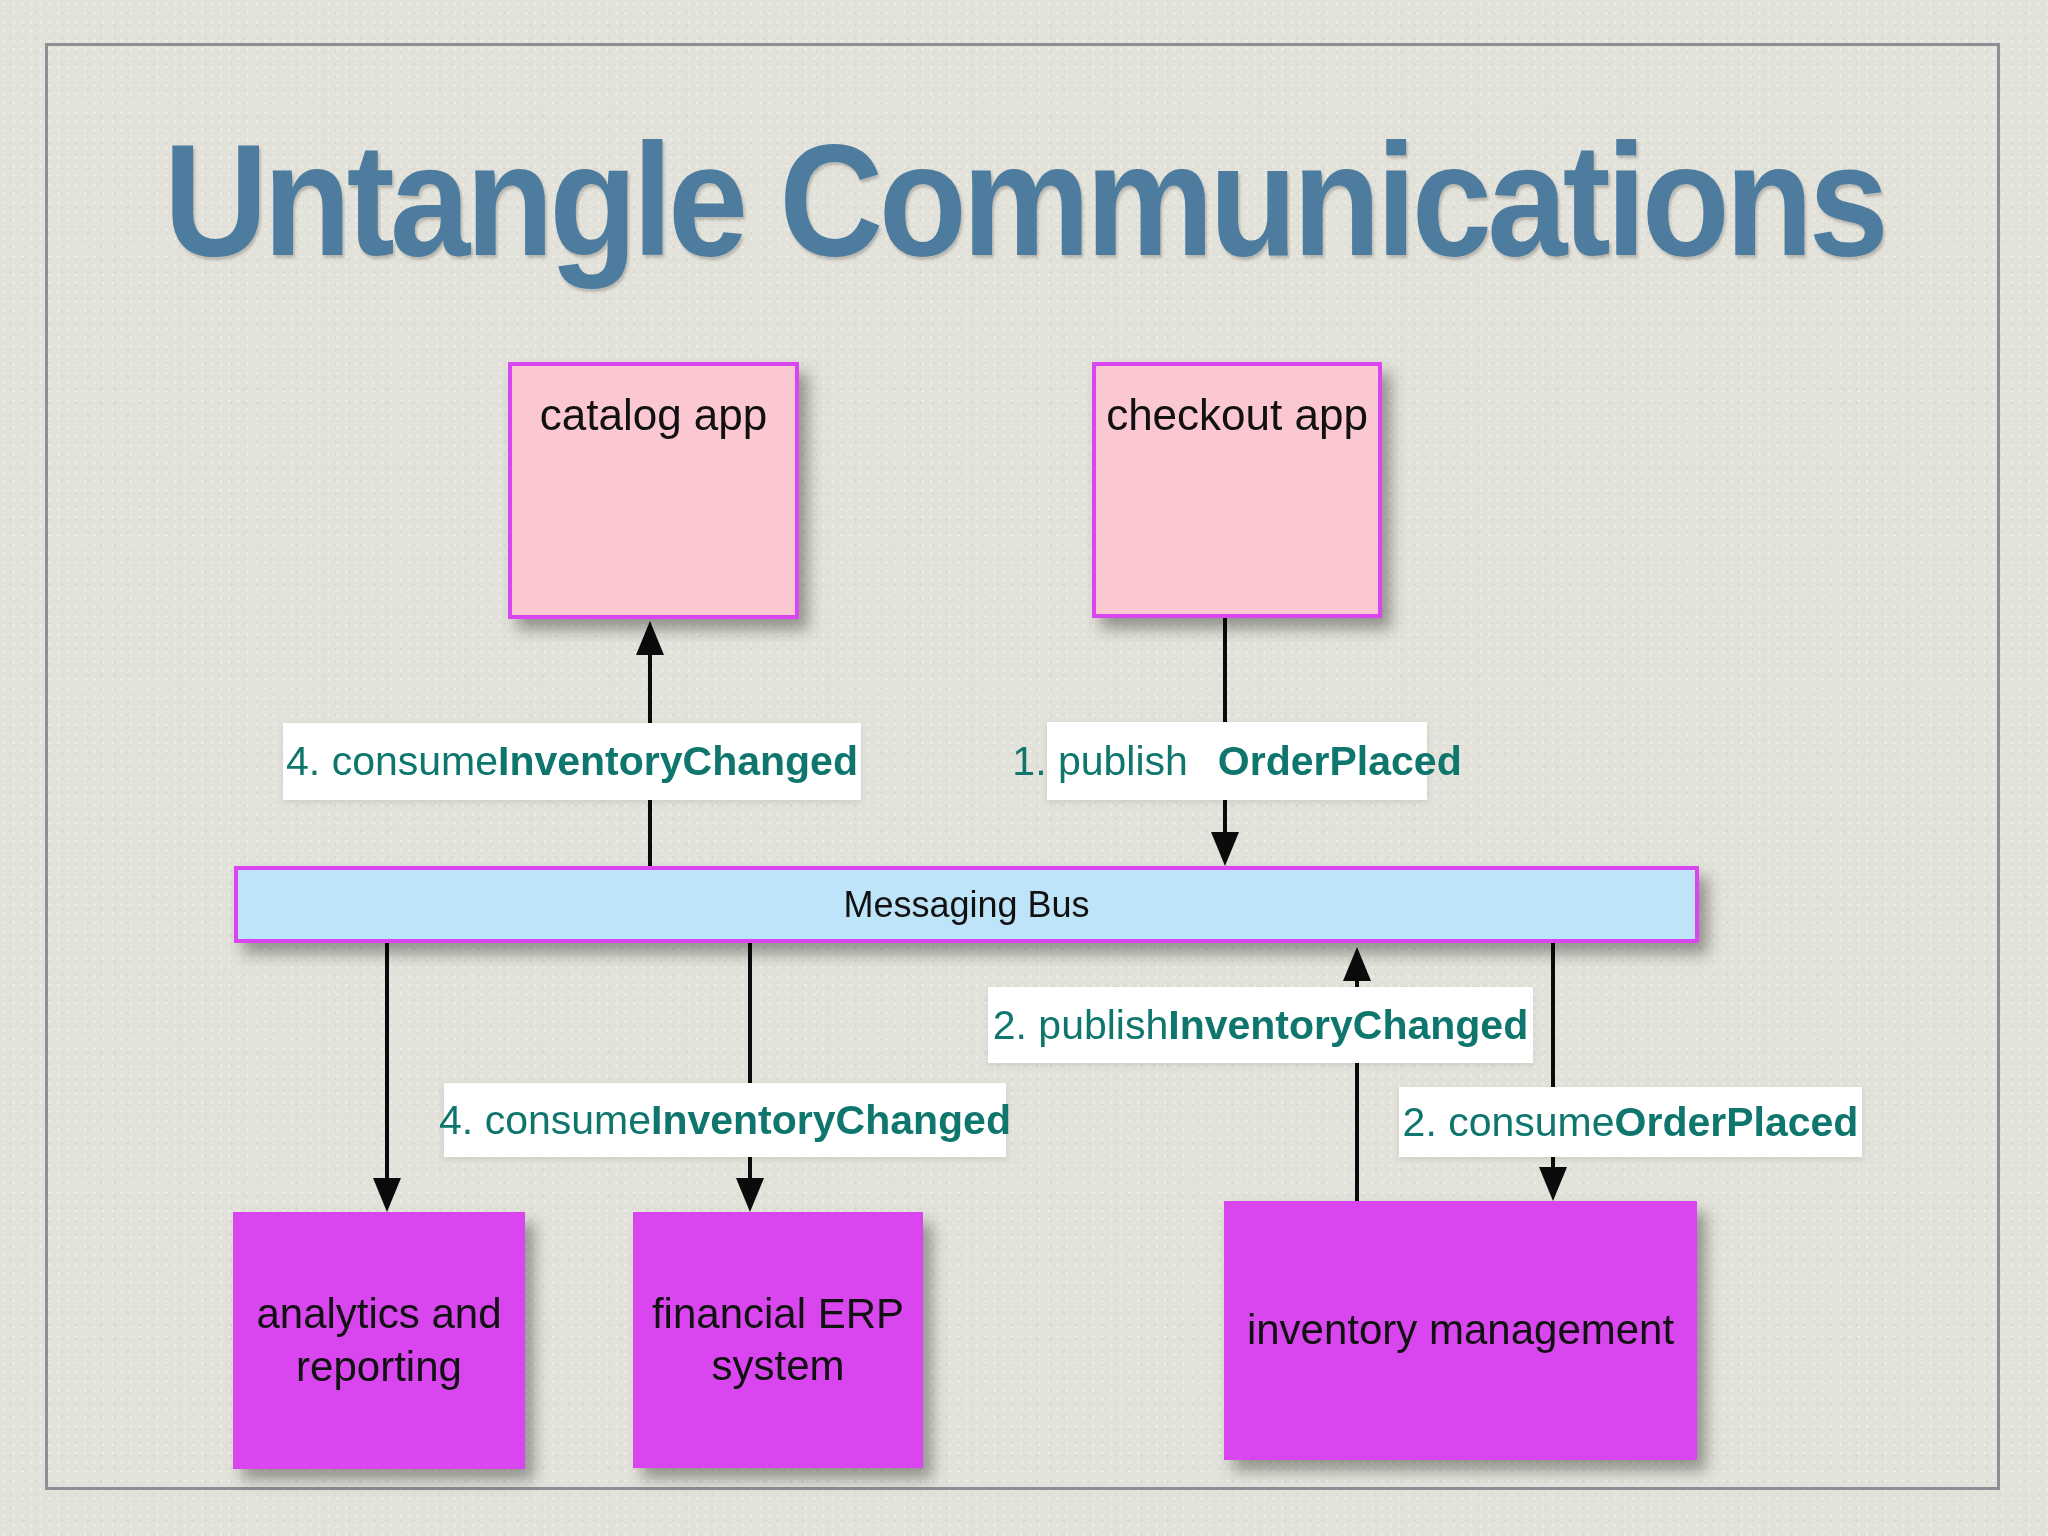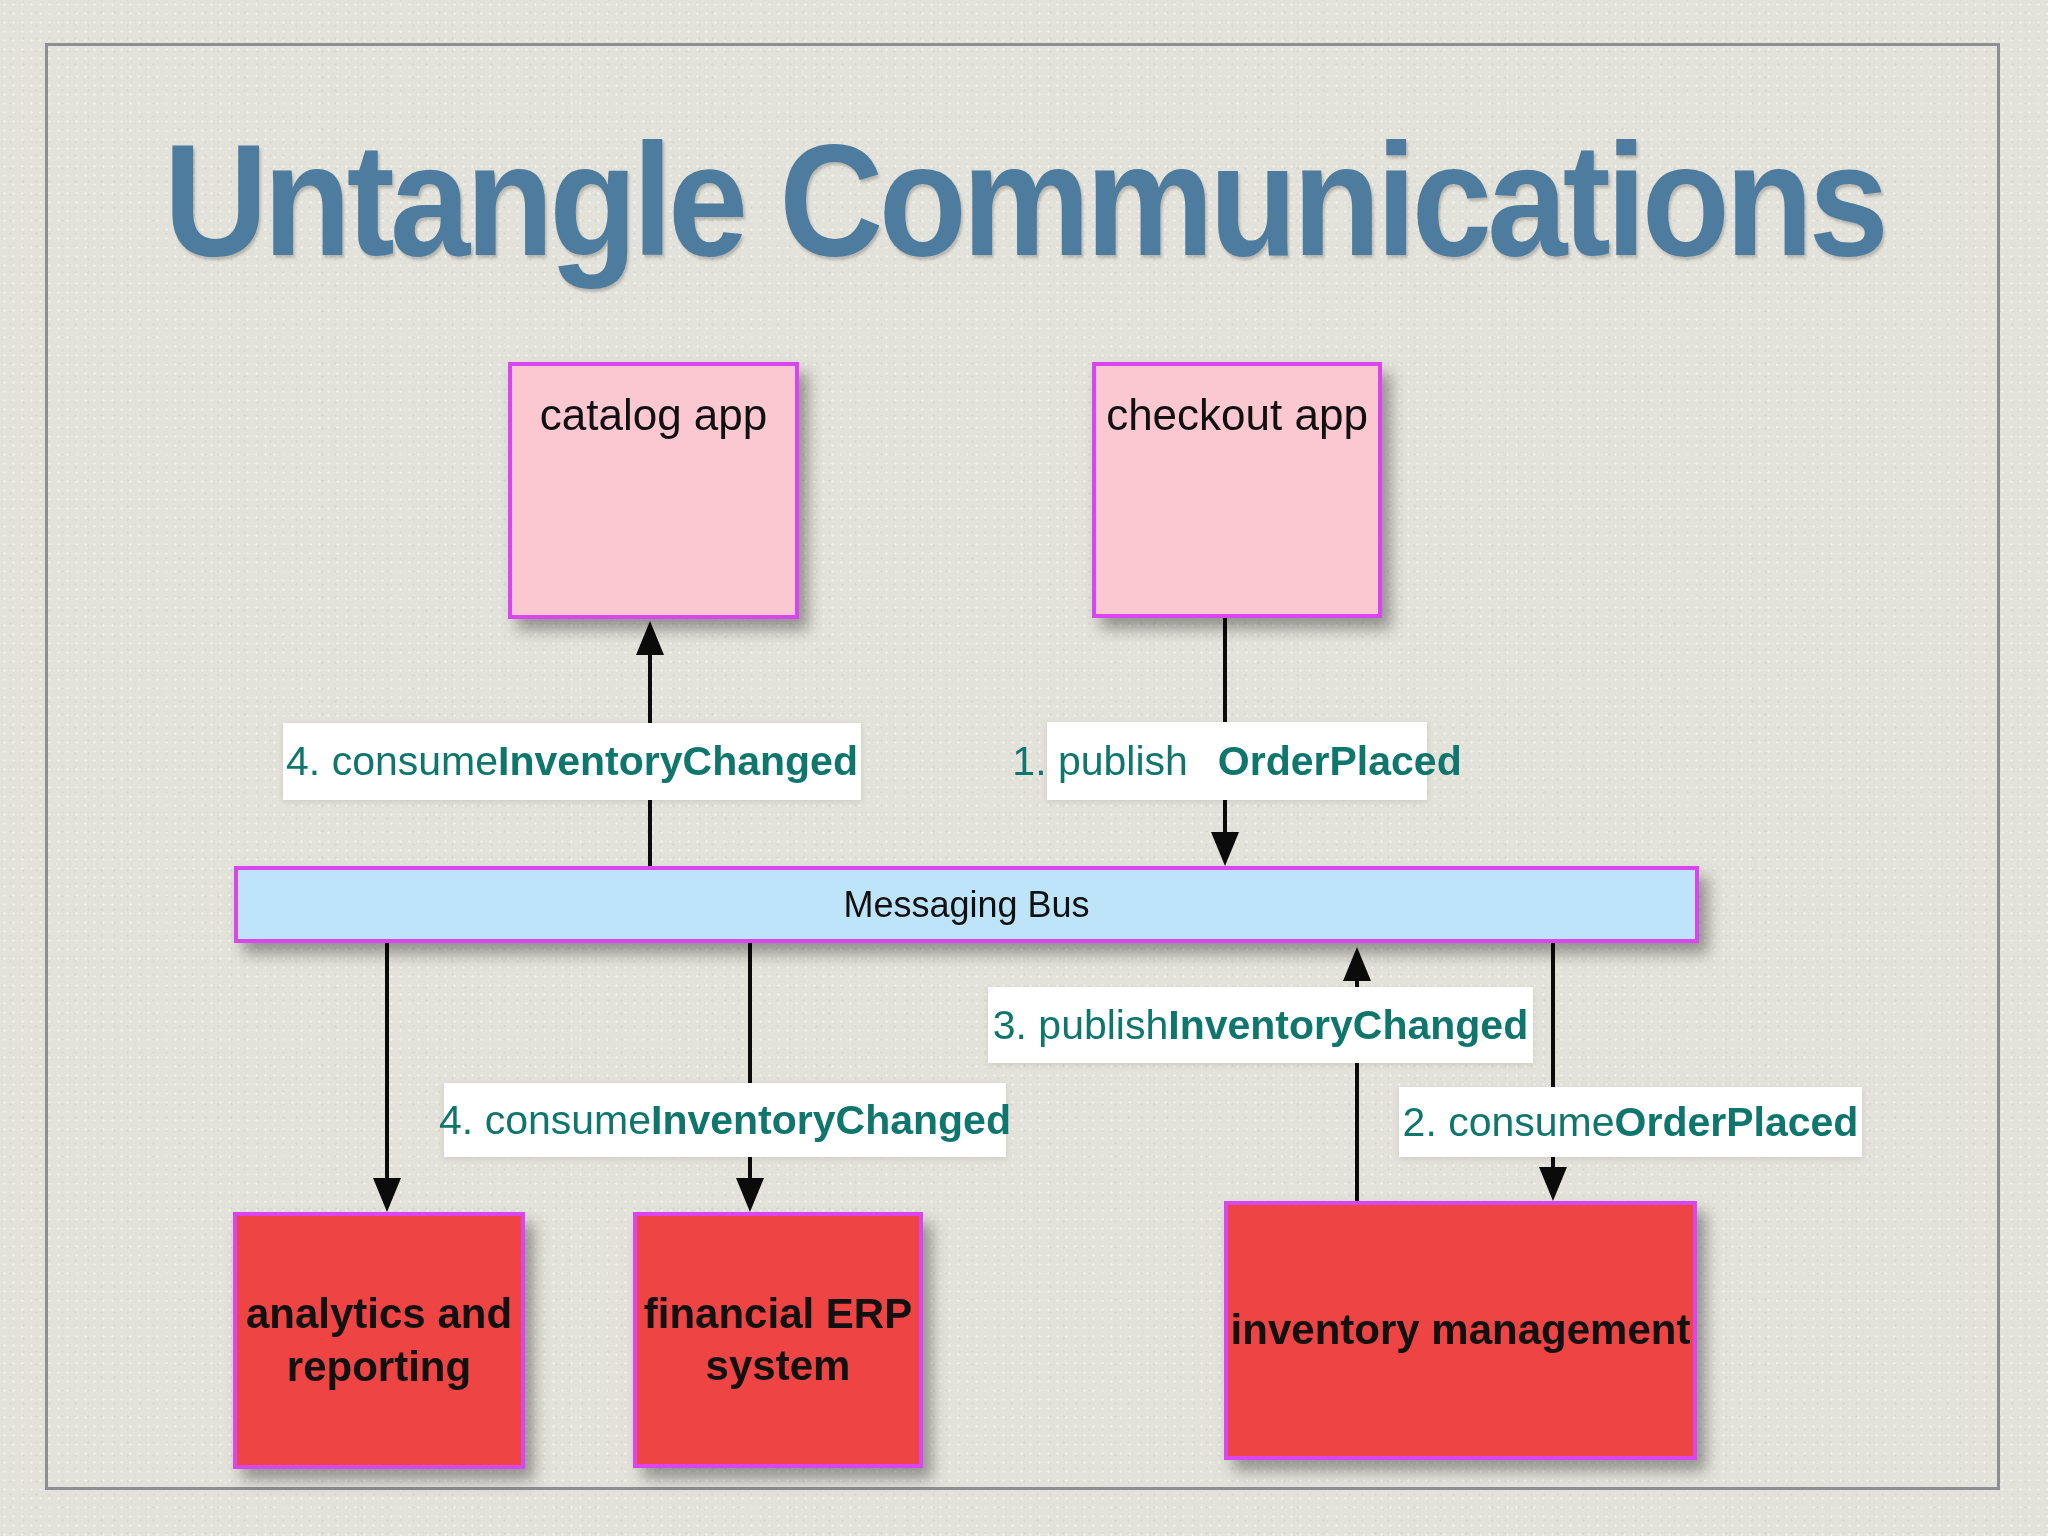--- a/index.html
+++ b/index.html
@@ -24,21 +24,21 @@
     transform:scaleX(.9);transform-origin:50% 50%;
     text-shadow:2px 3px 3px rgba(0,0,0,.20);
     white-space:nowrap;
   }
   .node{
     position:absolute;box-sizing:border-box;border:4px solid #d946ef;
     box-shadow:9px 11px 14px rgba(0,0,0,.35);
     color:#111;z-index:3;
   }
   .pink{background:#fbc8d1;}
-  .green{background:#ef4444;font-weight:bold;}
+  .green{background:#d946ef;}
   .bus{background:#bde4f8;}
   .node-label-top{
     display:block;text-align:center;padding-top:24px;font-size:44px;
   }
   .node-center{
     display:flex;align-items:center;justify-content:center;
     width:100%;height:100%;text-align:center;font-size:42px;line-height:1.25;
   }
   .line{position:absolute;width:4px;background:#0b0b0b;z-index:1;}
   .head{position:absolute;width:0;height:0;z-index:2;
@@ -113,21 +113,21 @@
     <span>4. consume </span>
       <b>InventoryChanged</b>
   </div>
 
   <div class="flow" style="left:1047px;top:722px;width:380px;height:78px;gap:30px;">
     <span>1. publish </span>
       <b>OrderPlaced</b>
   </div>
 
   <div class="flow" style="left:988px;top:987px;width:545px;height:76px;">
-    <span>3. publish </span>
+    <span>2. publish </span>
       <b>InventoryChanged</b>
   </div>
 
   <div class="flow" style="left:444px;top:1083px;width:562px;height:74px;">
     <span>4. consume </span>
       <b>InventoryChanged</b>
   </div>
 
   <div class="flow" style="left:1399px;top:1087px;width:463px;height:70px;">
     <span>2. consume </span>

